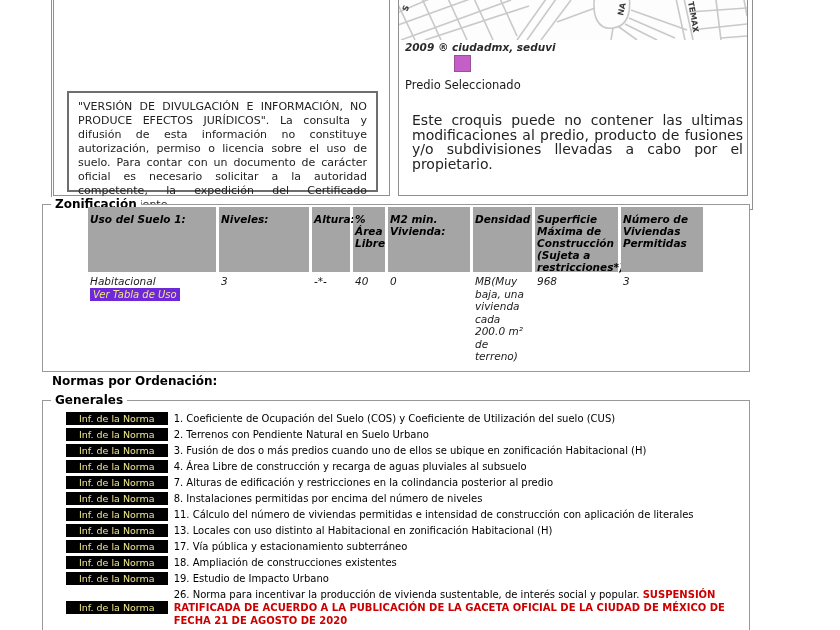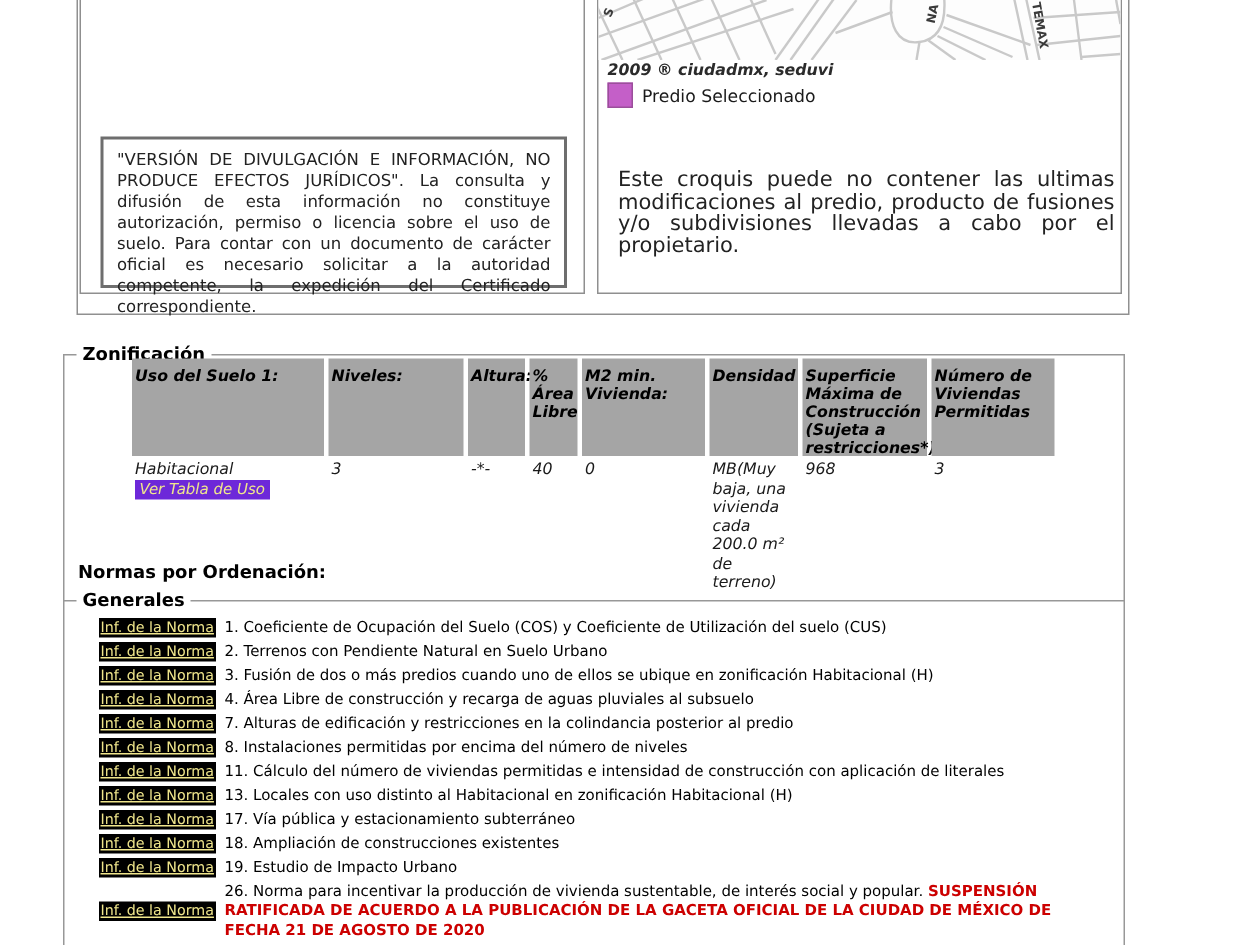--- a/index.html
+++ b/index.html
@@ -16,29 +16,29 @@
   .cell-right{left:398px;width:350px;}
 
   .disclaimer-box{
     position:absolute;left:13px;top:180px;width:311px;height:101px;
     border:2px solid #6e6e6e;box-sizing:border-box;padding:7px 9px;
   }
   .disclaimer-box p{margin:0;font-size:11px;line-height:14px;text-align:justify;color:#222;}
 
   .map-svg{position:absolute;left:0px;top:89px;width:348px;height:40px;background:#fdfdfd;}
   .map-attrib{position:absolute;left:6px;top:130px;font-size:10.5px;font-weight:bold;color:#2b2b2b;font-style:italic;}
-  .map-legend{position:absolute;left:6px;top:144px;display:flex;align-items:center;gap:6px;}
+  .map-legend{position:absolute;left:6px;top:144px;display:flex;align-items:center;gap:6px;flex-direction:column;}
   .swatch{width:17px;height:17px;background:#c45fc8;border:1px solid #9b4f9b;box-sizing:border-box;}
   .map-legend-label{font-size:11.5px;color:#1a1a1a;}
   .croquis-note{position:absolute;left:13px;top:202px;width:331px;margin:0;font-size:14px;line-height:14.5px;text-align:justify;color:#222;}
 
   
   .fset{position:absolute;border:1px solid #989898;background:#fff;box-sizing:border-box;}
   .fset-legend{position:absolute;top:-8px;left:8px;background:#fff;padding:0 4px;font-size:12px;font-weight:bold;color:#000;white-space:nowrap;}
-  .fset-zonif{left:42px;top:236px;width:708px;height:168px;}
+  .fset-zonif{left:42px;top:204px;width:708px;height:168px;}
   .fset-generales{left:42px;top:400px;width:708px;height:260px;}
 
   
   .ztable{position:absolute;left:45px;top:2px;}
   .zrow{display:flex;gap:3px;}
   .zcell{box-sizing:border-box;font-size:10.5px;text-align:left;padding:6px 2px;font-style:italic;}
   .zhead .zcell{background:#a5a5a5;font-weight:bold;height:65px;color:#000;}
   .zbody .zcell{padding-top:3px;line-height:12.5px;}
   .c1{width:128px;} .c2{width:90px;} .c3{width:38px;} .c4{width:32px;}
   .c5{width:82px;} .c6{width:59px;} .c7{width:83px;} .c8{width:82px;}
@@ -46,21 +46,21 @@
     display:inline-block;background:#6d28d9;color:#f0e68c;font-size:10px;line-height:13px;
     padding:0 3px;text-decoration:none;white-space:nowrap;cursor:pointer;
   }
 
   .normas-title{position:absolute;left:52px;top:374px;font-size:12px;font-weight:bold;color:#000;}
 
   
   .norm-rows{position:absolute;left:23px;top:11px;width:670px;}
   .norm-row{display:flex;align-items:flex-start;gap:6px;margin-bottom:3px;}
   .norm-row.center{align-items:center;}
-  .norm-badge{flex:0 0 auto;background:#000;color:#f0e68c;font-size:9.5px;line-height:13px;padding:0 1px;white-space:nowrap;cursor:pointer;text-decoration:underline;}
+  .norm-badge{flex:0 0 auto;background:#000;color:#f0e68c;font-size:9.5px;line-height:13px;padding:0 13px;white-space:nowrap;cursor:pointer;}
   .norm-text{font-size:10px;line-height:13px;color:#000;max-width:625px;}
   .norm-red{color:#cc0000;font-weight:bold;}
 
   .street{stroke:#c9c9c9;stroke-width:1.6;fill:none;}
   .street-label{font-size:8px;font-weight:bold;fill:#3a3a3a;}
 </style>
 </head>
 <body>
 
 <div class="page">

